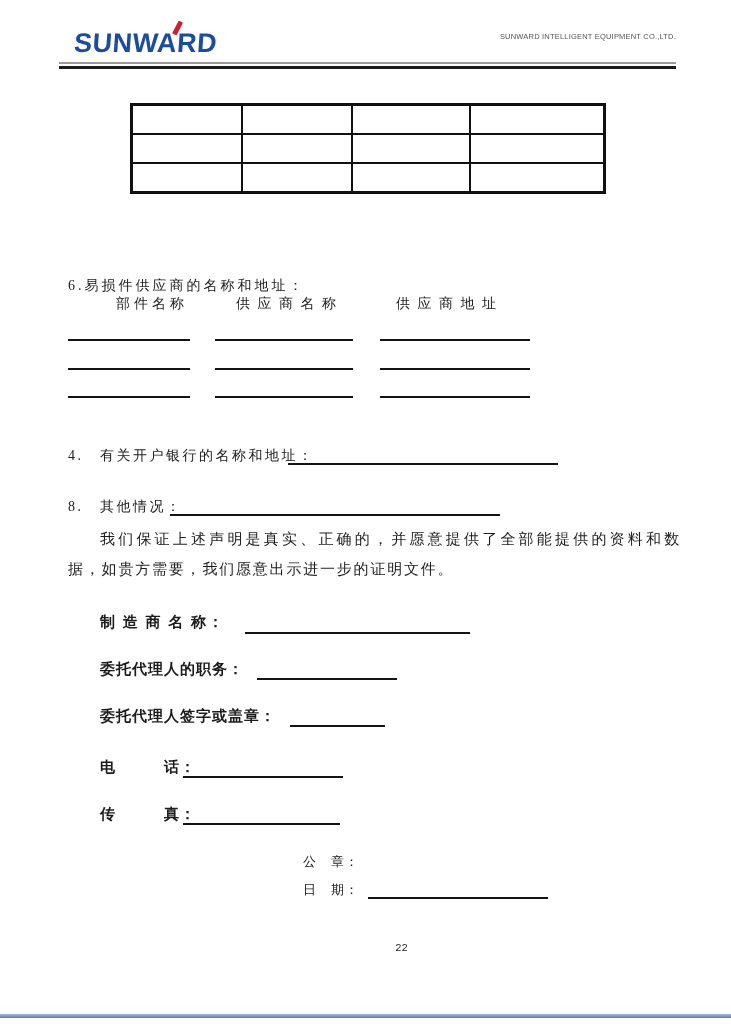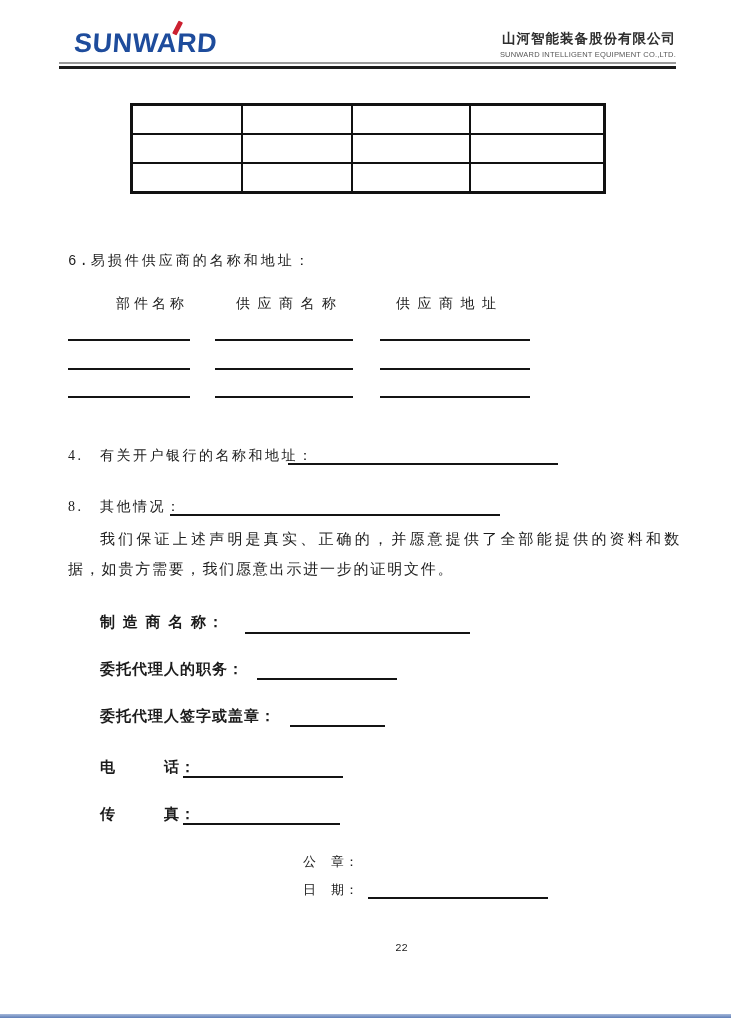--- a/index.html
+++ b/index.html
@@ -75,21 +75,20 @@
 </head>
 <body>
 
 <div class="page">
 
   <div class="logo">
     <span>SUNWARD</span>
     <span class="logo-accent"></span>
   </div>
   <div class="company-block">
-    <div class="company-cn">山河智能装备股份有限公司</div>
     <div class="company-en">SUNWARD INTELLIGENT EQUIPMENT CO.,LTD.</div>
   </div>
   <div class="header-rule"></div>
 
 
   <table class="rev">
     <colgroup>
       <col style="width:110px">
         <col style="width:110px">
         <col style="width:118px">
@@ -110,21 +109,21 @@
     </tr>
     <tr>
       <td></td>
           <td></td>
       <td></td>
           <td></td>
     </tr>
   </tbody>
     </table>
 
-  <div class="abs sec-title wide" style="left:68px;top:252px;font-family:Liberation Mono, monospace;">6.易损件供应商的名称和地址：</div>
+  <div class="abs sec-title wide" style="left:68px;top:277px;">6.易损件供应商的名称和地址：</div>
 
   <div class="abs col-head tight" style="left:116px;top:295px;">部件名称</div>
   <div class="abs col-head" style="left:236px;top:295px;">供 应 商 名 称</div>
   <div class="abs col-head" style="left:396px;top:295px;">供 应 商 地 址</div>
 
   <div class="uline" style="left:68px;top:339px;width:122px;"></div>
   <div class="uline" style="left:215px;top:339px;width:138px;"></div>
   <div class="uline" style="left:380px;top:339px;width:150px;"></div>
 
   <div class="uline" style="left:68px;top:368px;width:122px;"></div>

